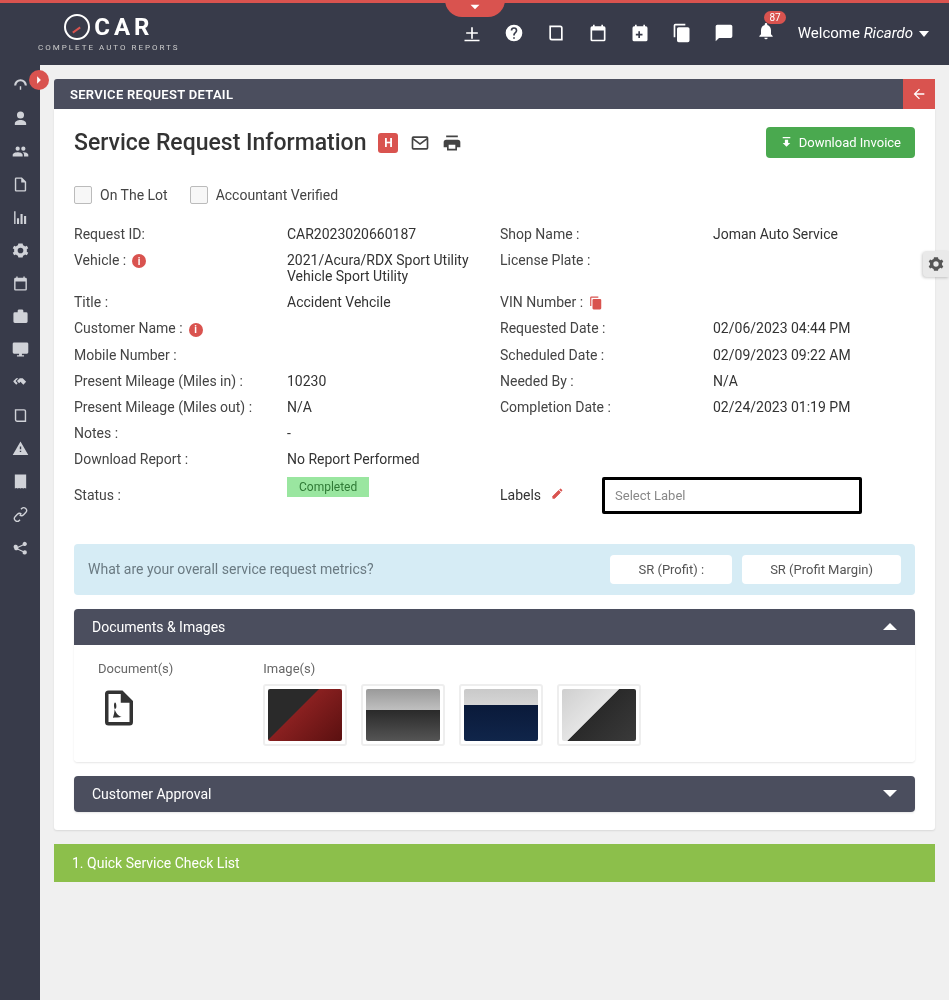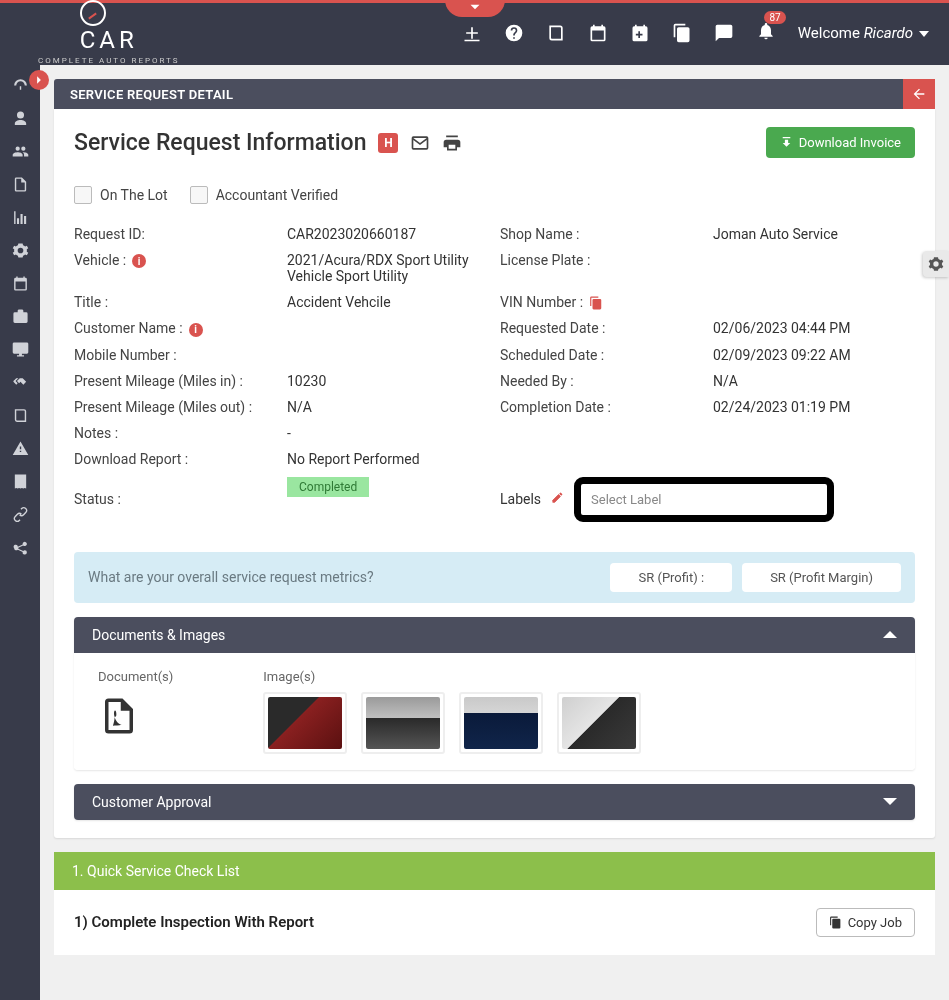--- a/index.html
+++ b/index.html
@@ -1,21 +1,21 @@
 <!DOCTYPE html>
 <html><head>
 <meta charset="utf-8">
 <style>
   *{box-sizing:border-box;margin:0;padding:0;font-family:-apple-system,BlinkMacSystemFont,"Segoe UI",Roboto,Arial,sans-serif;}
   body{width:949px;height:1000px;background:#f0f0f0;overflow:hidden;position:relative;}
   .topbar{height:65px;background:#383b4a;display:flex;align-items:center;justify-content:space-between;padding:0 20px 0 0;position:relative;}
   .redstrip{position:absolute;top:0;left:0;right:0;height:3px;background:#d9534f;}
   .topbar .pulltab{position:absolute;left:50%;top:0;transform:translateX(-50%);width:60px;height:17px;background:#d9534f;border-radius:0 0 30px 30px;color:#fff;display:flex;align-items:flex-start;justify-content:center;font-size:12px;padding-top:1px;cursor:pointer;}
   .logo{display:flex;flex-direction:column;align-items:center;color:#fff;margin-left:38px;}
-  .logo .brand{font-size:24px;font-weight:400;letter-spacing:4px;display:flex;flex-direction:column;}
+  .logo .brand{font-size:24px;font-weight:700;letter-spacing:4px;display:flex;align-items:center;}
   .logo .gauge{width:26px;height:26px;border:2px solid #fff;border-radius:50%;display:inline-flex;align-items:center;justify-content:center;margin-right:4px;position:relative;}
   .logo .gauge::after{content:"";width:9px;height:2px;background:#d9534f;position:absolute;transform:rotate(-35deg);left:6px;top:13px;}
   .logo .sub{font-size:8px;letter-spacing:2px;color:#ccc;margin-top:2px;}
   .topright{display:flex;align-items:center;gap:22px;color:#fff;}
   .topicon{width:20px;height:20px;fill:#fff;cursor:pointer;}
   .bellwrap{position:relative;}
   .bellwrap .badge{position:absolute;top:-10px;right:-10px;background:#d9534f;color:#fff;border-radius:10px;font-size:10px;padding:1px 5px;}
   .welcome{font-size:15px;}
   .welcome i{font-style:italic;}
   .caret{display:inline-block;width:0;height:0;border-left:5px solid transparent;border-right:5px solid transparent;border-top:6px solid #fff;margin-left:6px;vertical-align:middle;}
@@ -48,21 +48,21 @@
   .grid{display:grid;grid-template-columns:213px 213px 213px 213px;row-gap:10px;font-size:14px;color:#333;}
   .grid .lbl{color:#444;}
   .grid .val{color:#333;}
   .infoicon{display:inline-flex;width:14px;height:14px;border-radius:50%;background:#d9534f;color:#fff;align-items:center;justify-content:center;font-size:10px;font-weight:700;margin-left:6px;vertical-align:middle;}
   .copyicon{display:inline-block;width:14px;height:14px;margin-left:6px;vertical-align:middle;}
   .copyicon svg{width:14px;height:14px;fill:#d9534f;}
 
   .status-pill{background:#9ae6a0;color:#2f7a35;border-radius:0;padding:3px 12px;font-size:12px;display:inline-block;}
   .labels-row{display:flex;align-items:center;gap:10px;}
   .labels-row .edit svg{width:13px;height:13px;fill:#d9534f;}
-  .sel-label{border:7px solid #000000;padding:8px 10px;font-size:13px;color:#888;width:260px;border-radius:9px;}
+  .sel-label{border:3px solid #000000;padding:8px 10px;font-size:13px;color:#888;width:260px;border-radius:2px;margin-left:28px;}
 
   .metrics{background:#d6ecf5;border-radius:4px;padding:11px 14px;display:flex;align-items:center;justify-content:space-between;margin-top:30px;}
   .metrics .q{color:#6a7a82;font-size:14px;}
   .metrics .chips{display:flex;gap:10px;}
   .metrics .chip{background:#fff;border-radius:4px;padding:7px 28px;font-size:13px;color:#555;text-align:center;}
 
   .panel{margin-top:14px;border-radius:4px;overflow:hidden;box-shadow:0 1px 2px rgba(0,0,0,0.1);}
   .panel-h{background:#4b4e5e;color:#fff;padding:10px 18px;font-size:14px;display:flex;align-items:center;justify-content:space-between;cursor:pointer;}
   .panel-h .tri{width:0;height:0;border-left:7px solid transparent;border-right:7px solid transparent;}
   .tri.up{border-bottom:7px solid #fff;}
@@ -345,24 +345,15 @@
         <span class="tri down"></span>
       </div>
     </div>
   </div>
 
   <div class="greenpanel">
     <div class="gp-h">
       <span>1. Quick Service Check List</span>
       <span class="tri up"></span>
     </div>
-    <div class="gp-b">
-      <span class="jobtitle">1) Complete Inspection With Report</span>
-      <button class="btn-copy">
-        <svg viewBox="0 0 24 24">
-            <path d="M16 1H4a2 2 0 00-2 2v14h2V3h12V1zm3 4H8a2 2 0 00-2 2v14a2 2 0 002 2h11a2 2 0 002-2V7a2 2 0 00-2-2z"></path>
-          </svg>
-        <span>Copy Job</span>
-      </button>
-    </div>
   </div>
 
 </div>
 
 </body></html>

